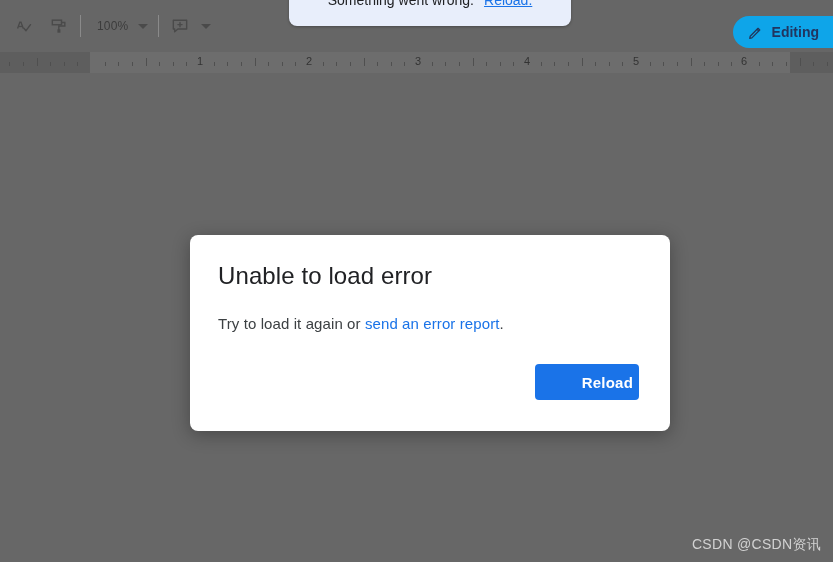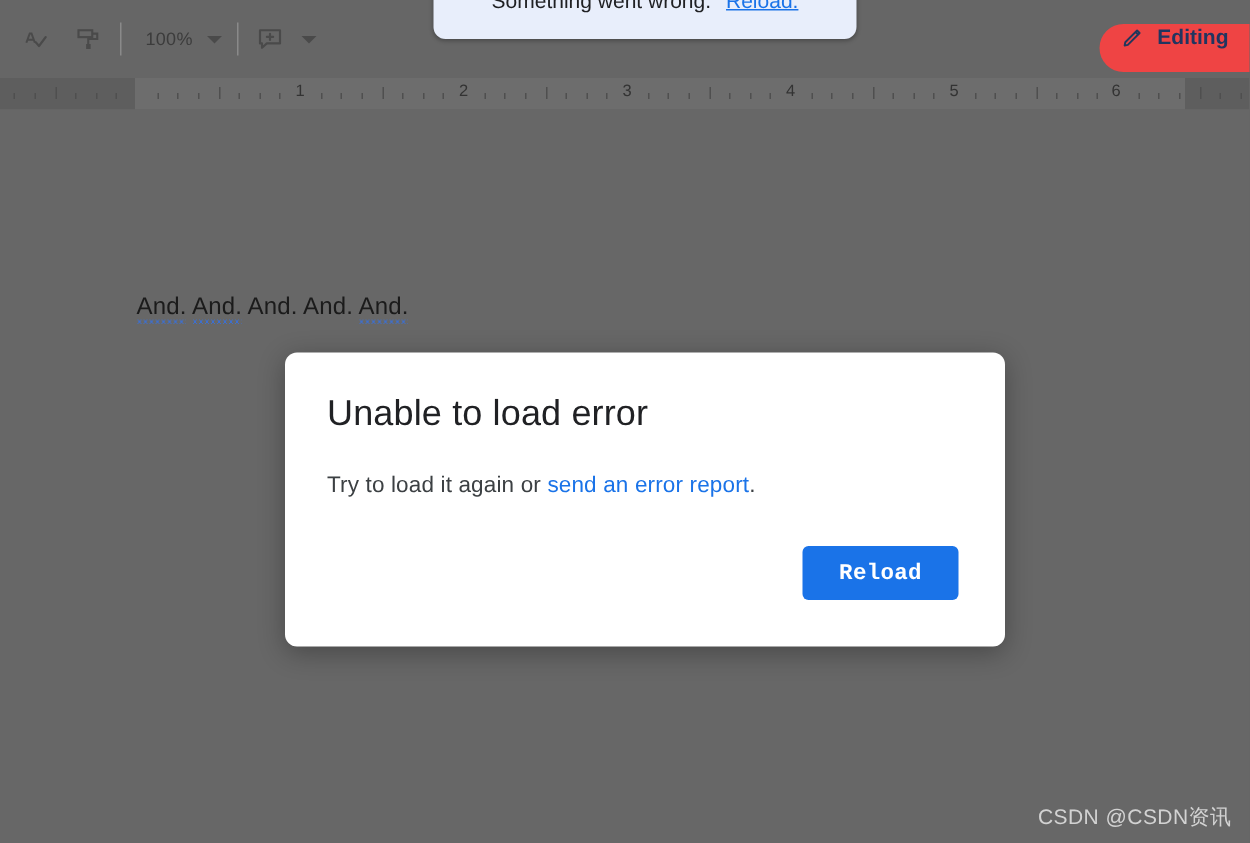--- a/index.html
+++ b/index.html
@@ -74,24 +74,25 @@
     border-top-width: 5px;
     margin-left: 6px;
   }
 
   #editing-mode {
     position: absolute;
     right: 0px;
     top: 16px;
     height: 32px;
     display: flex;
+    align-items: center;
     gap: 8px;
     padding: 0 14px 0 14px;
     border-radius: 16px 0 0 16px;
-    background: #ef4444;
+    background: #0ea5e9;
     color: #22375c;
     font-size: 14px;
   }
   #editing-mode .lbl { font-weight: 600; color: #213560; }
 
   
   #ruler {
     position: absolute;
     left: 0;
     top: 52px;
@@ -228,25 +229,26 @@
   #reload-button {
     position: absolute;
     left: 345px;
     top: 129px;
     width: 104px;
     height: 36px;
     background: #1a73e8;
     color: #ffffff;
     border: none;
     border-radius: 4px;
-    font-family: Liberation Mono, monospace;
+    font-family: Liberation Sans, sans-serif;
     font-size: 15px;
     font-weight: 600;
     letter-spacing: .2px;
     cursor: pointer;
+    text-align: right;
   }
 </style>
 </head>
 <body>
 
 <div id="app">
 
   <div id="toolbar">
 
     <div style="width:8px;flex:none;"></div>
@@ -369,21 +371,20 @@
         <div class="num" style="left: 200px;">1</div>
         <div class="num" style="left: 309px;">2</div>
         <div class="num" style="left: 418px;">3</div>
         <div class="num" style="left: 527px;">4</div>
         <div class="num" style="left: 636px;">5</div>
         <div class="num" style="left: 744px;">6</div>
       </div>
   </div>
 
   <div id="doc-area">
-    <div id="doc-text"><span class="sq">And.</span> <span class="sq">And.</span> <span>And.</span> <span>And.</span> <span class="sq">And.</span></div>
     <div id="watermark">CSDN @CSDN资讯</div>
   </div>
 
   <div id="toast">
     <div class="row">
       <span>Something went wrong.</span>
       <span id="toast-action">Reload.</span>
     </div>
   </div>
 

